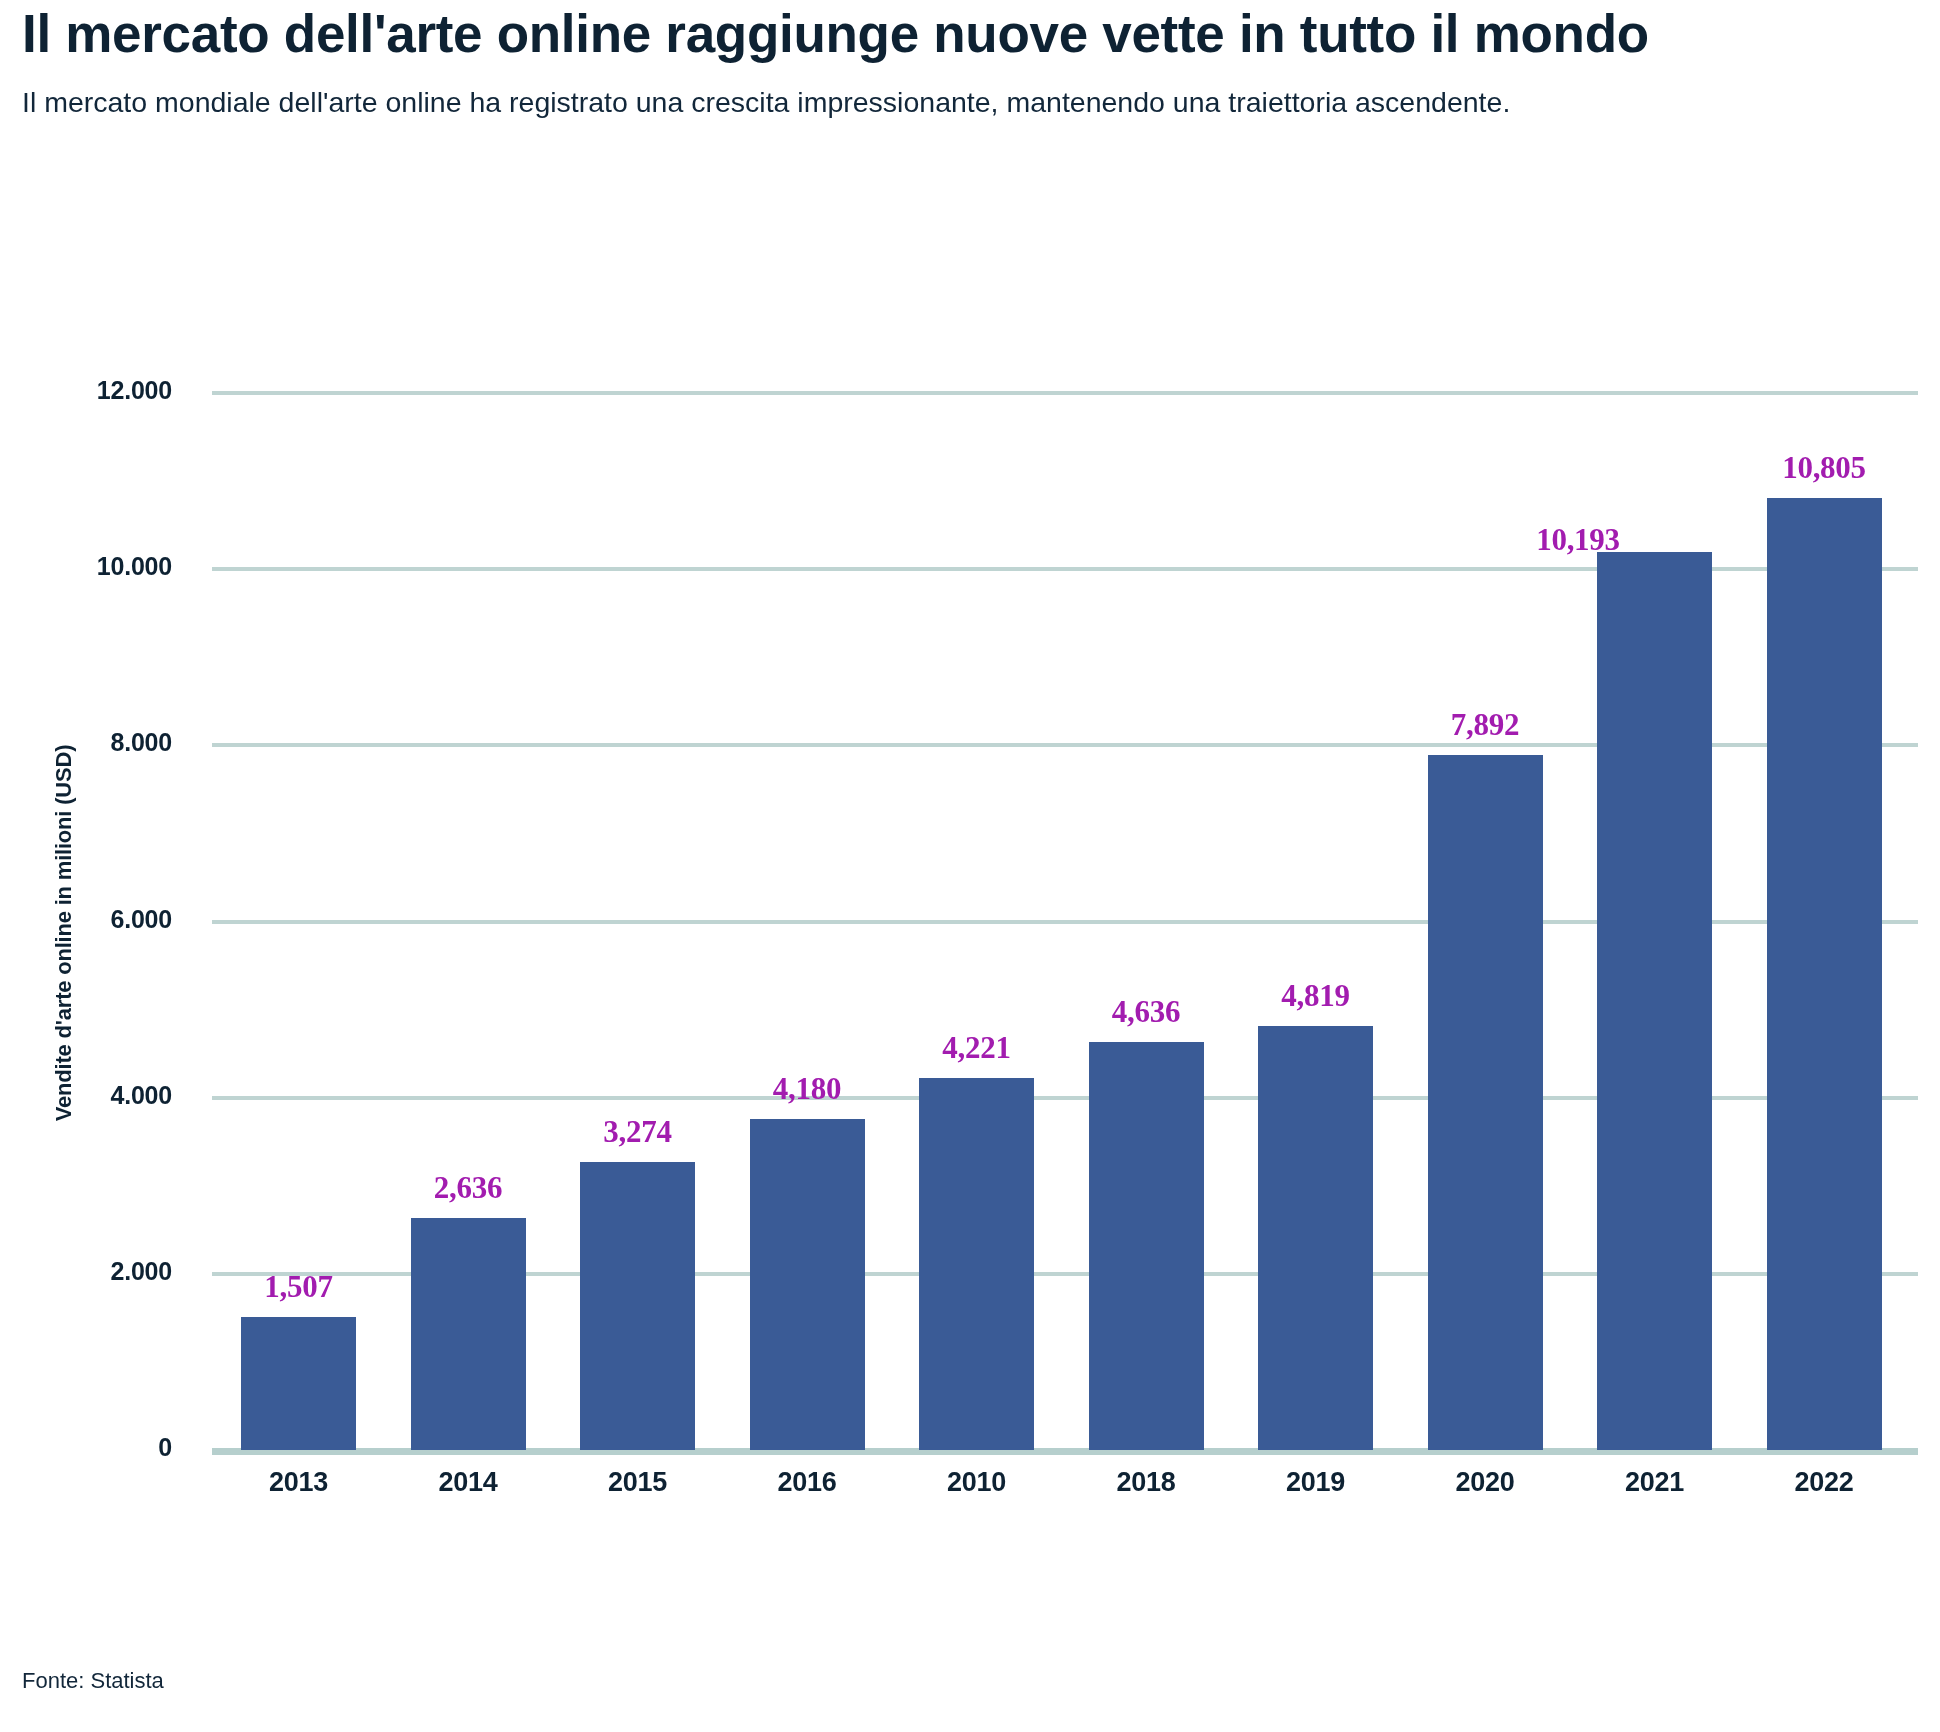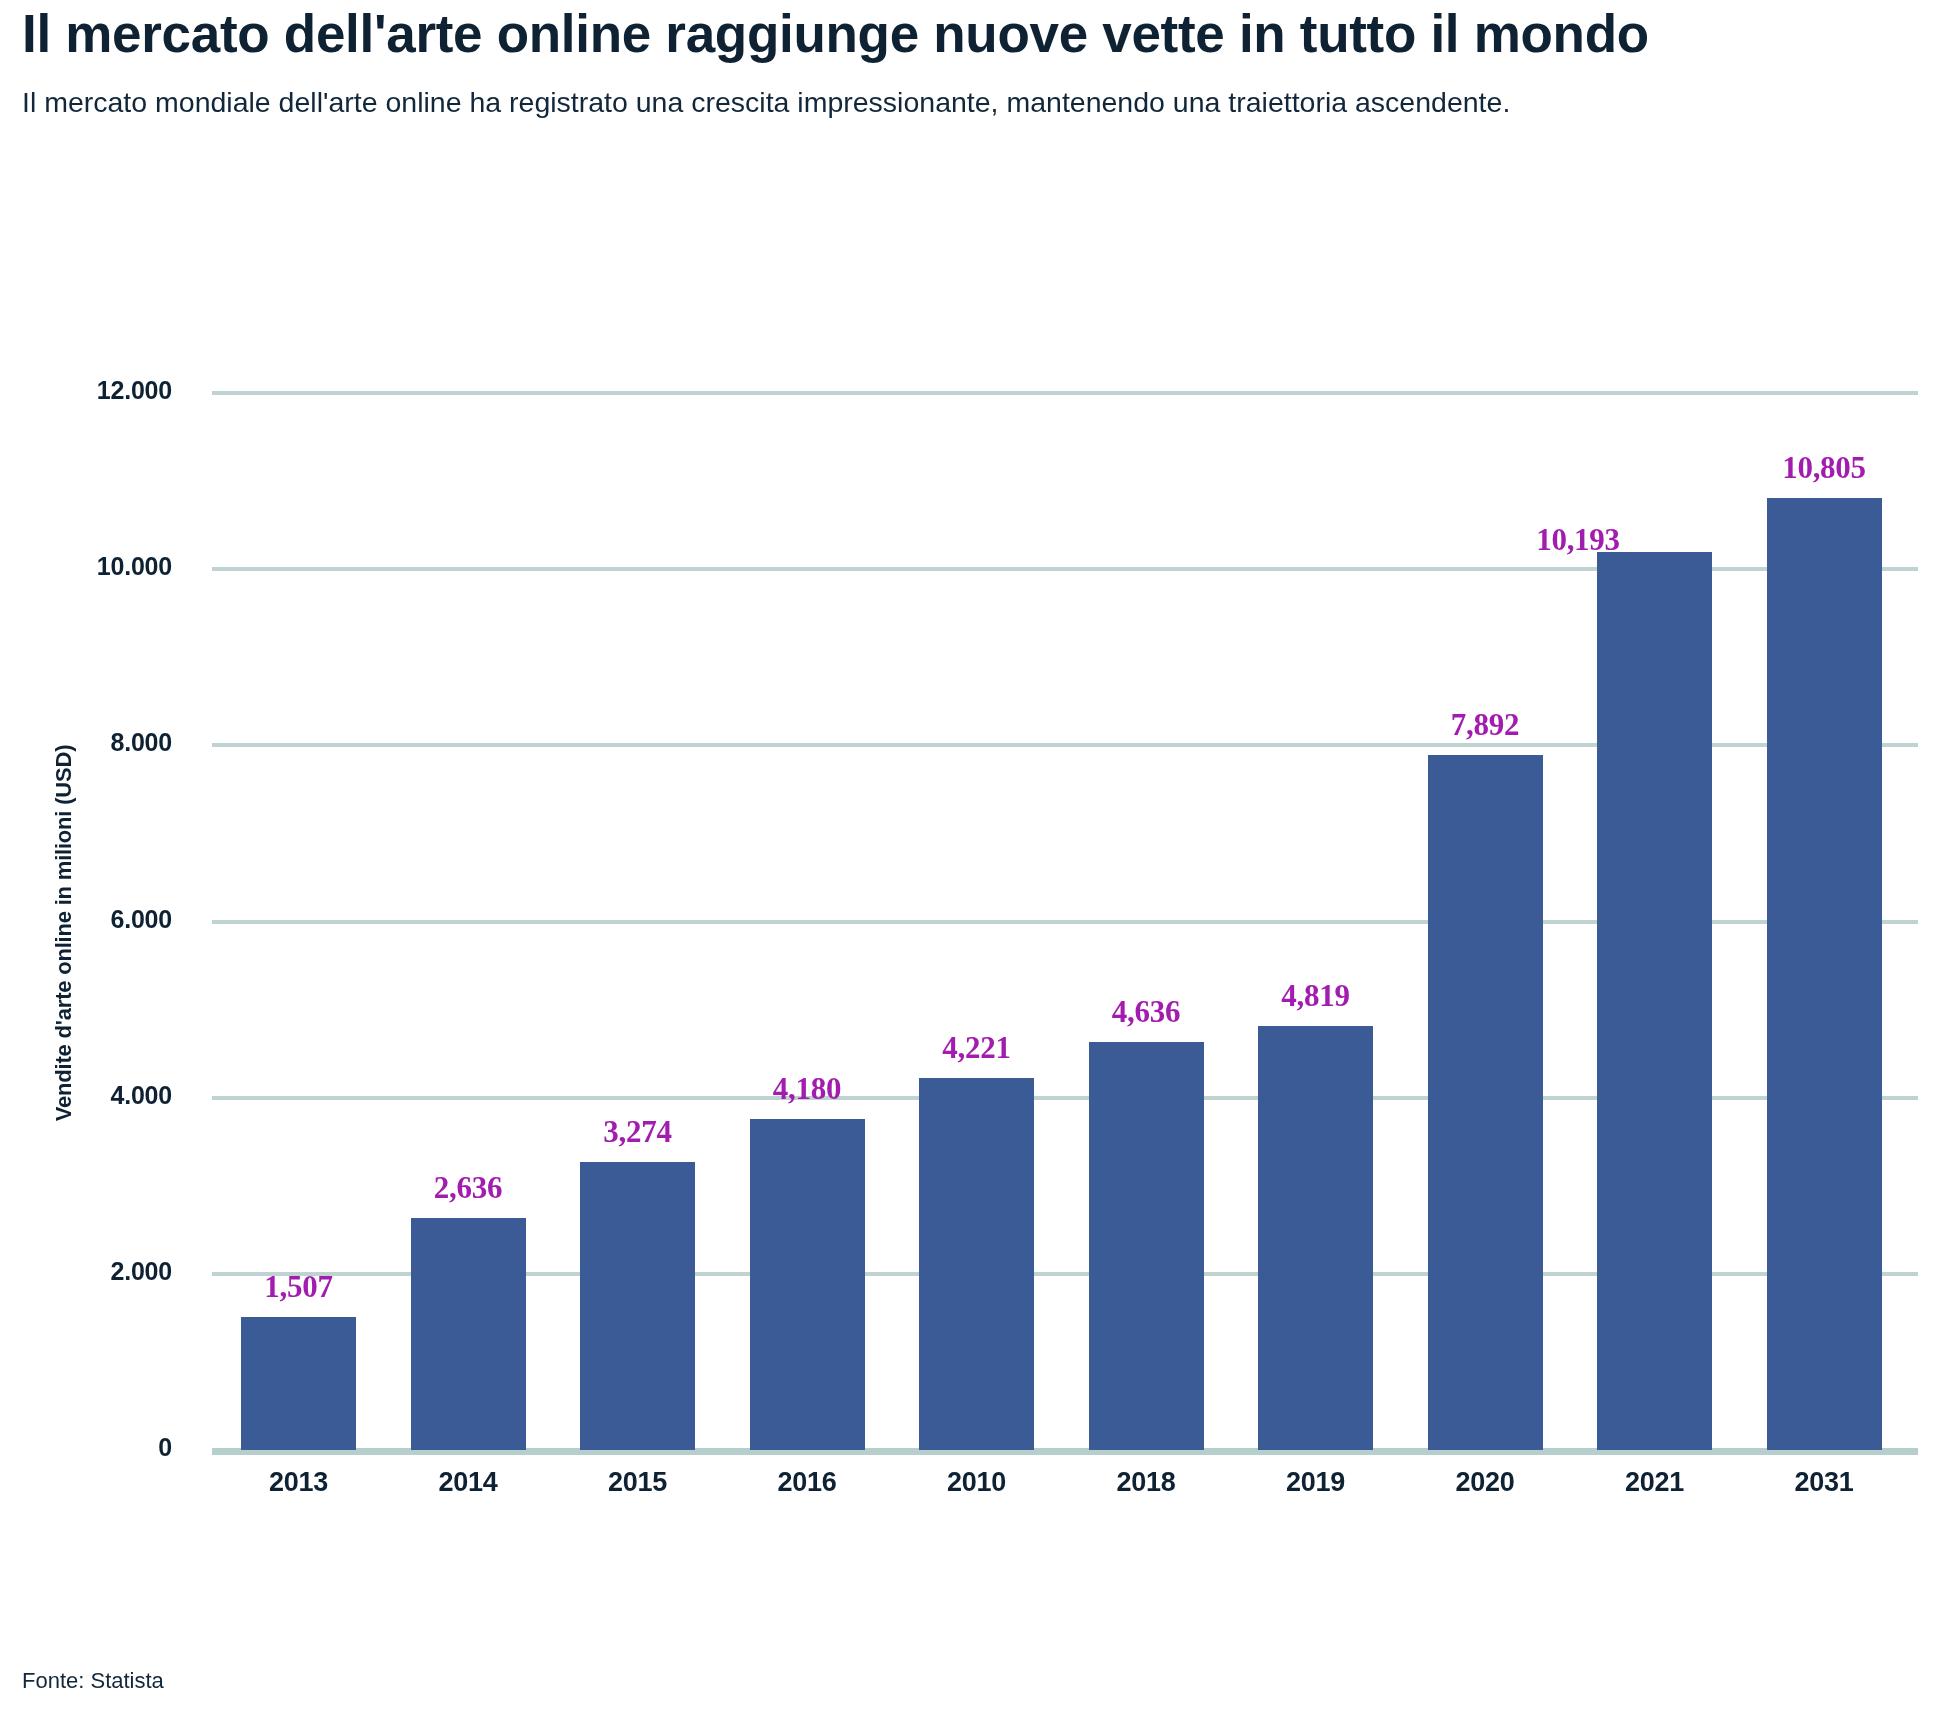--- a/index.html
+++ b/index.html
@@ -182,17 +182,17 @@
   <div id="x-ticks">
       <div class="x-tick" style="left: 198.5px; width: 200px;">2013</div>
       <div class="x-tick" style="left: 368px; width: 200px;">2014</div>
       <div class="x-tick" style="left: 537.5px; width: 200px;">2015</div>
       <div class="x-tick" style="left: 707px; width: 200px;">2016</div>
       <div class="x-tick" style="left: 876.5px; width: 200px;">2010</div>
       <div class="x-tick" style="left: 1046px; width: 200px;">2018</div>
       <div class="x-tick" style="left: 1215.5px; width: 200px;">2019</div>
       <div class="x-tick" style="left: 1385px; width: 200px;">2020</div>
       <div class="x-tick" style="left: 1554.5px; width: 200px;">2021</div>
-      <div class="x-tick" style="left: 1724px; width: 200px;">2031</div>
+      <div class="x-tick" style="left: 1724px; width: 200px;">2022</div>
     </div>
 </div>
 
 <div id="footer">Fonte: Statista</div>
 
 </body></html>

